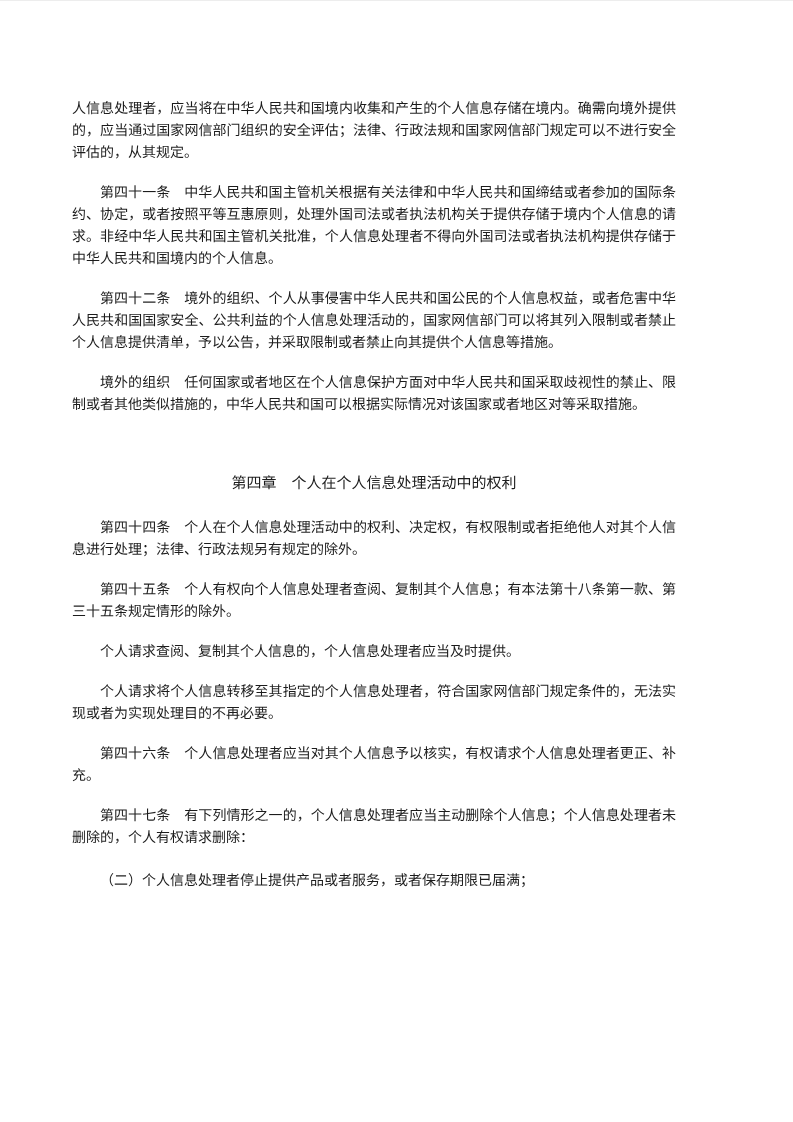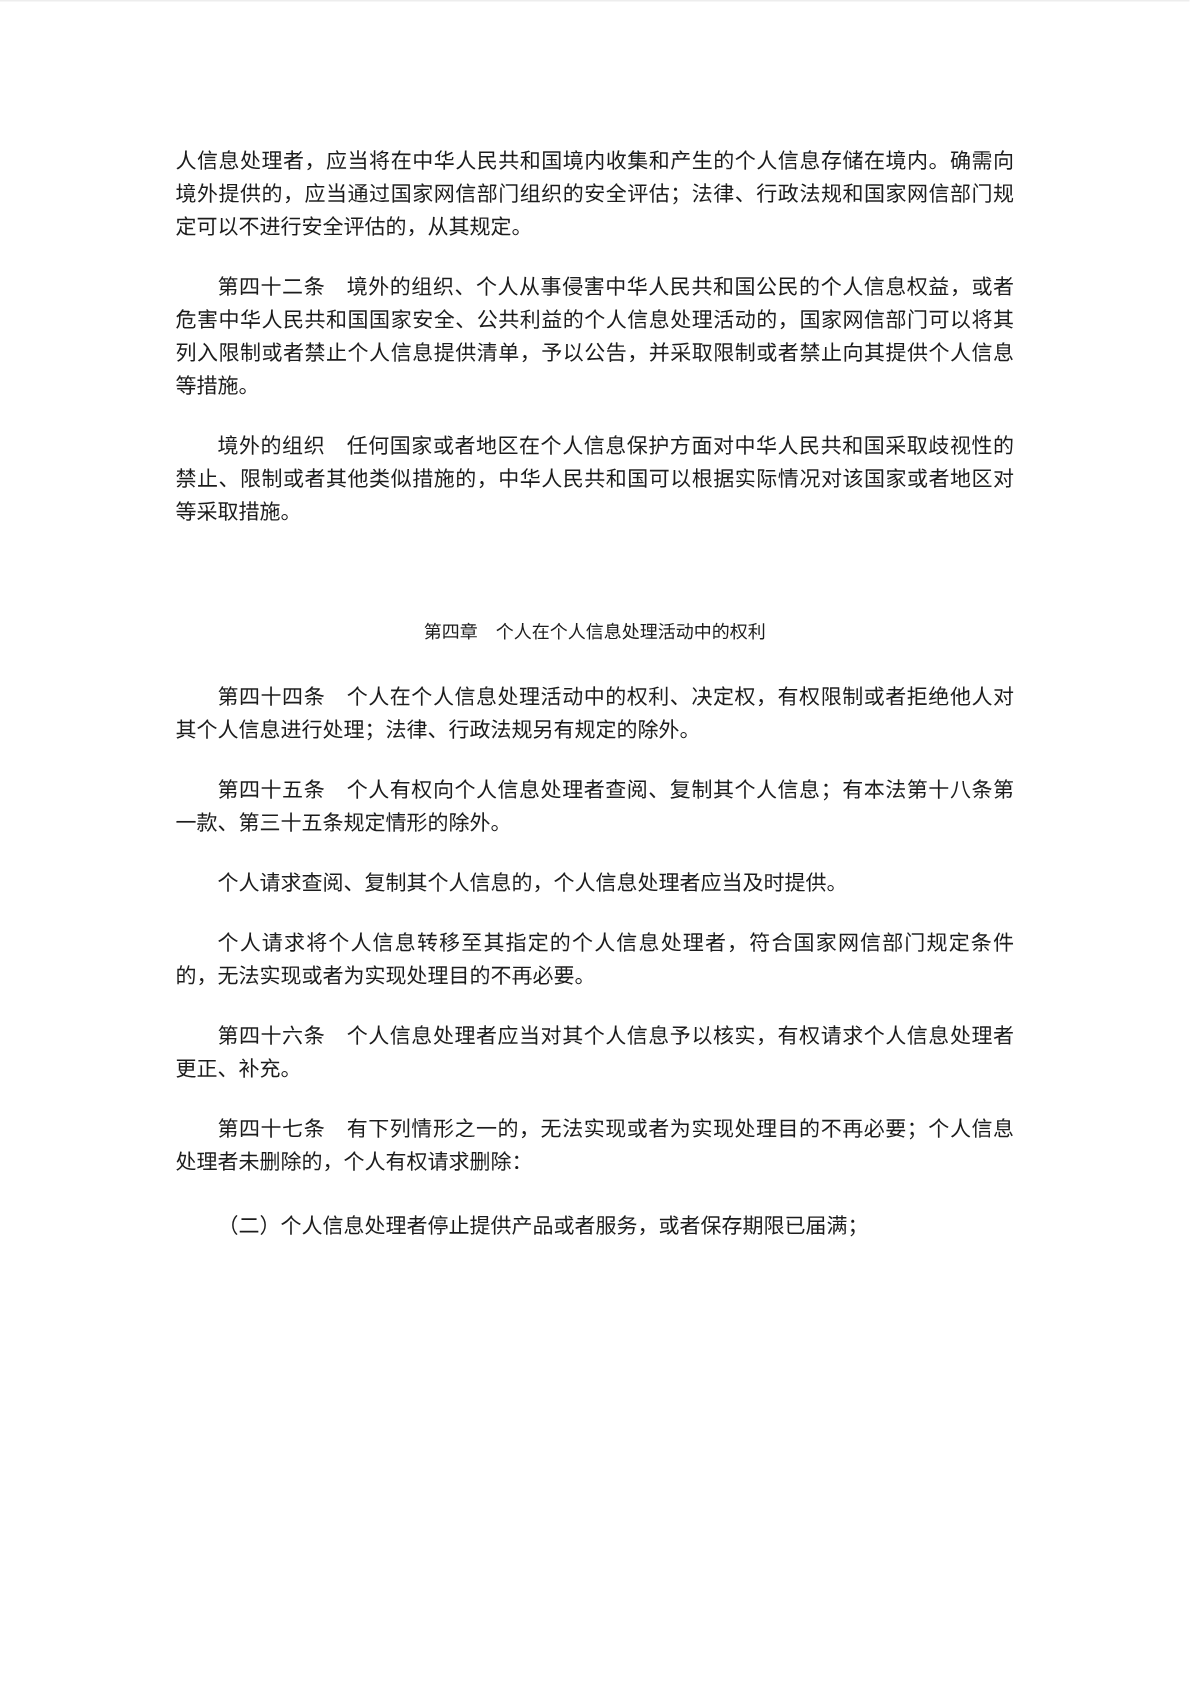--- a/index.html
+++ b/index.html
@@ -10,55 +10,56 @@
   body {
     width: 793px;
     height: 1122px;
     overflow: hidden;
     border-top: 1px solid #ededed;
   }
   .page {
     box-sizing: border-box;
     width: 793px;
     height: 1122px;
-    padding: 97px 117px 40px 117px;
+    padding: 97px 117px 40px 72px;
     font-family: "Liberation Serif", "DejaVu Serif", serif;
     font-size: 14px;
     line-height: 22px;
     color: #1c1c1c;
     text-align: justify;
   }
   .para {
     margin: 18px 0 0 0;
     text-indent: 2em;
   }
   .para.no-indent {
     margin-top: 0;
     text-indent: 0;
   }
   .list-item {
     margin-top: 21px;
   }
   .chapter-title {
-    font-size: 12px;
+    font-size: 15px;
     font-weight: normal;
     line-height: 24px;
     text-align: center;
     text-indent: 0;
     margin: 55px 0 22px 0;
   }
 </style>
 </head>
 <body>
 
 <div class="page">
   <p class="para no-indent">人信息处理者，应当将在中华人民共和国境内收集和产生的个人信息存储在境内。确需向境外提供的，应当通过国家网信部门组织的安全评估；法律、行政法规和国家网信部门规定可以不进行安全评估的，从其规定。</p>
+  <p class="para">第四十一条　中华人民共和国主管机关根据有关法律和中华人民共和国缔结或者参加的国际条约、协定，或者按照平等互惠原则，处理外国司法或者执法机构关于提供存储于境内个人信息的请求。非经中华人民共和国主管机关批准，个人信息处理者不得向外国司法或者执法机构提供存储于中华人民共和国境内的个人信息。</p>
   <p class="para">第四十二条　境外的组织、个人从事侵害中华人民共和国公民的个人信息权益，或者危害中华人民共和国国家安全、公共利益的个人信息处理活动的，国家网信部门可以将其列入限制或者禁止个人信息提供清单，予以公告，并采取限制或者禁止向其提供个人信息等措施。</p>
   <p class="para">境外的组织　任何国家或者地区在个人信息保护方面对中华人民共和国采取歧视性的禁止、限制或者其他类似措施的，中华人民共和国可以根据实际情况对该国家或者地区对等采取措施。</p>
   <h2 class="chapter-title">第四章　个人在个人信息处理活动中的权利</h2>
   <p class="para">第四十四条　个人在个人信息处理活动中的权利、决定权，有权限制或者拒绝他人对其个人信息进行处理；法律、行政法规另有规定的除外。</p>
   <p class="para">第四十五条　个人有权向个人信息处理者查阅、复制其个人信息；有本法第十八条第一款、第三十五条规定情形的除外。</p>
   <p class="para">个人请求查阅、复制其个人信息的，个人信息处理者应当及时提供。</p>
   <p class="para">个人请求将个人信息转移至其指定的个人信息处理者，符合国家网信部门规定条件的，无法实现或者为实现处理目的不再必要。</p>
   <p class="para">第四十六条　个人信息处理者应当对其个人信息予以核实，有权请求个人信息处理者更正、补充。</p>
-  <p class="para">第四十七条　有下列情形之一的，无法实现或者为实现处理目的不再必要；个人信息处理者未删除的，个人有权请求删除：</p>
+  <p class="para">第四十七条　有下列情形之一的，个人信息处理者应当主动删除个人信息；个人信息处理者未删除的，个人有权请求删除：</p>
   <p class="para list-item">（二）个人信息处理者停止提供产品或者服务，或者保存期限已届满；</p>
 </div>
 
 </body></html>

